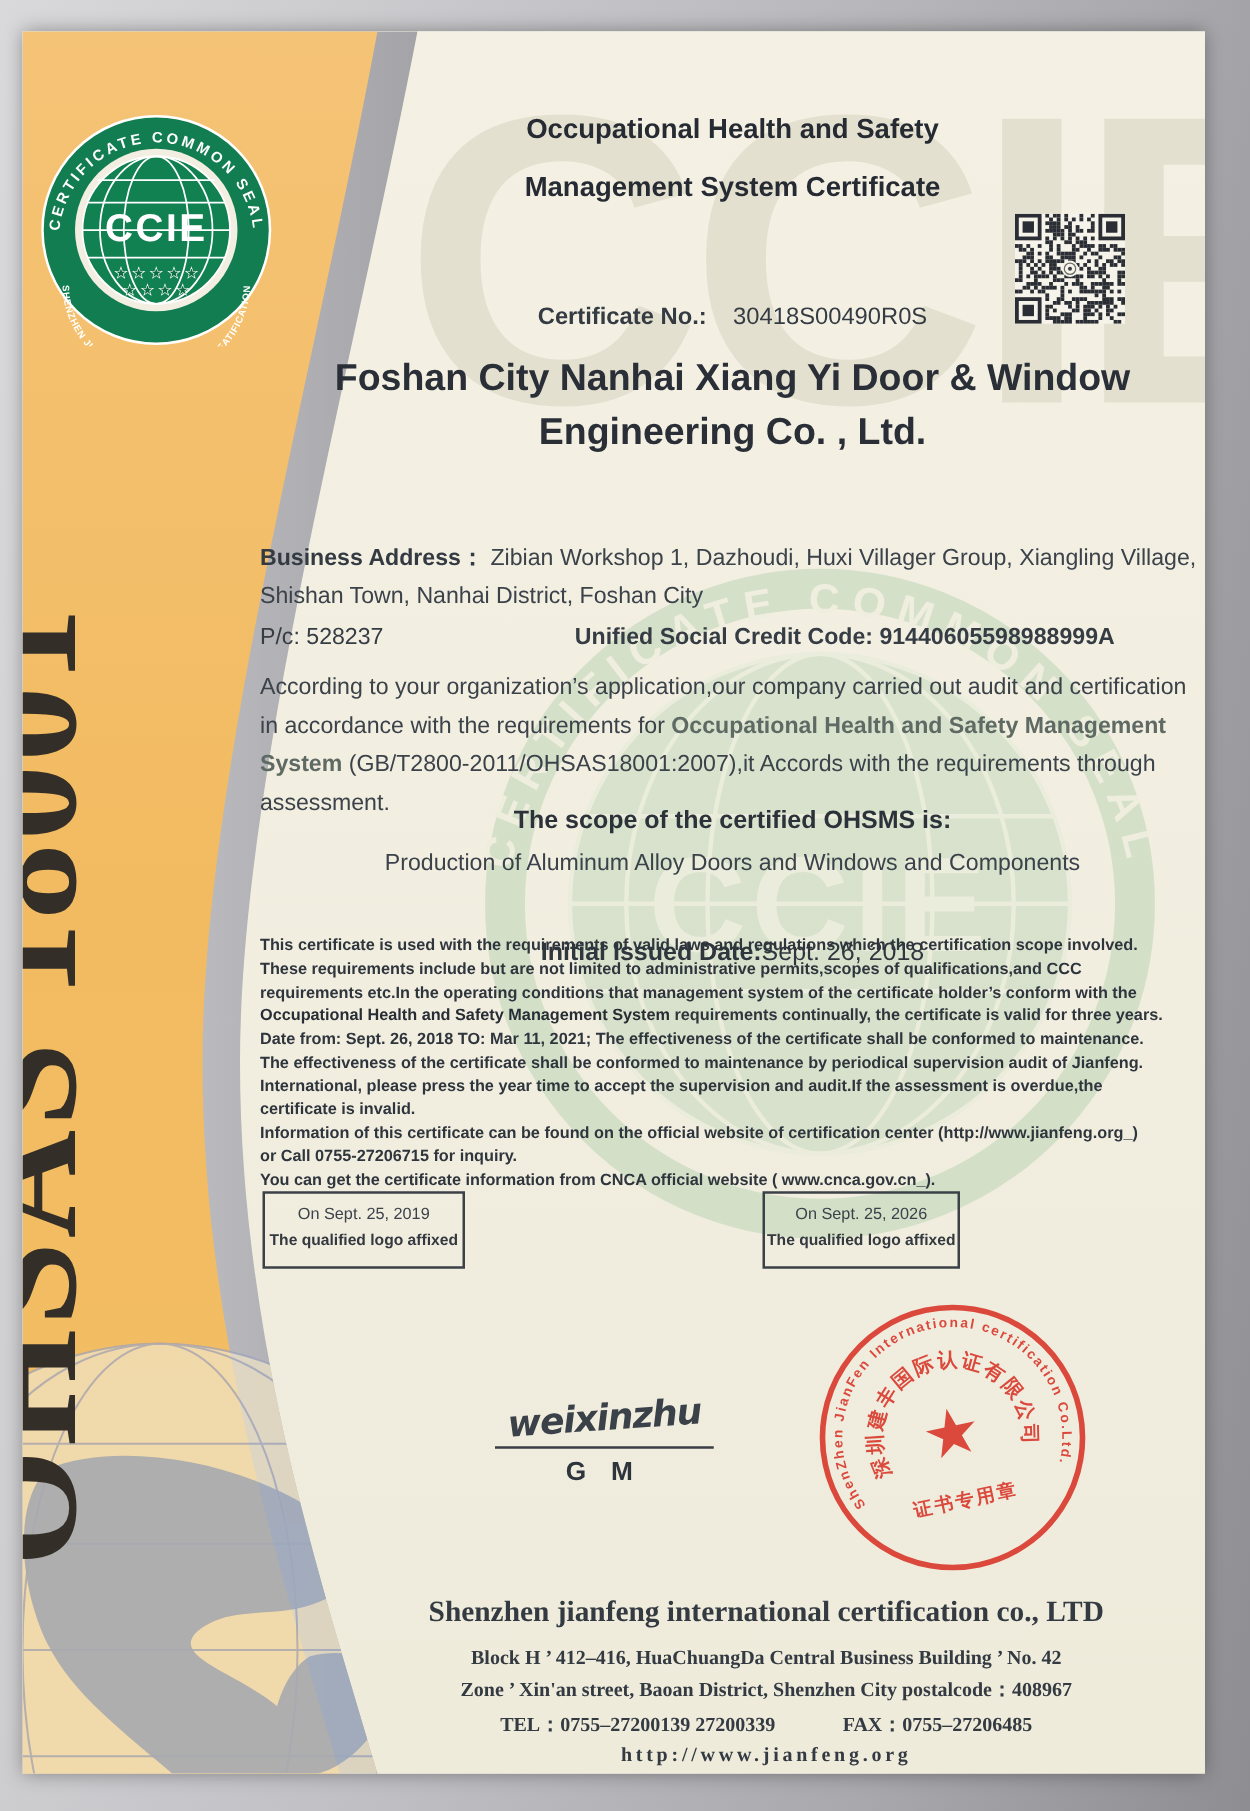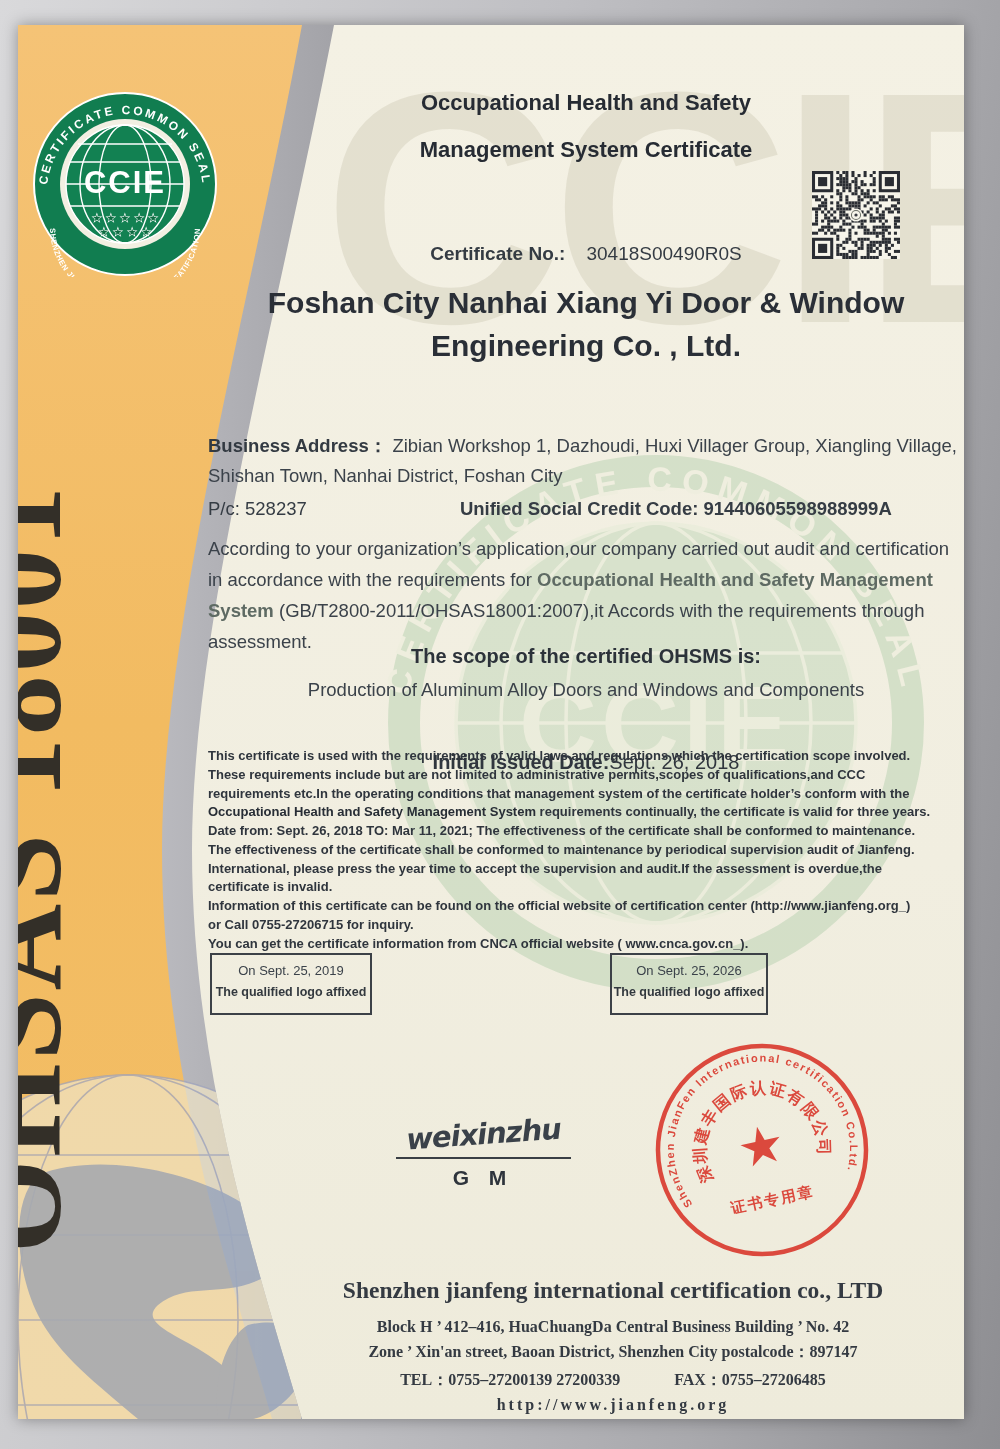--- a/index.html
+++ b/index.html
@@ -549,21 +549,21 @@
 
       <div class="abs sig" style="left:330px;top:1092px;width:270px;">
         <span class="name">weixinzhu</span>
         <div class="rule"></div>
         <div class="gm">G M</div>
       </div>
 
       <div class="abs footer" style="left:210px;top:1252px;width:770px;">
         <div class="f-co">Shenzhen jianfeng international certification co., LTD</div>
         <div class="f-line" style="margin-top:14px;">Block H ’ 412–416, HuaChuangDa Central Business Building ’ No. 42</div>
-        <div class="f-line" style="margin-top:6px;">Zone ’ Xin'an street, Baoan District, Shenzhen City  postalcode：897147</div>
+        <div class="f-line" style="margin-top:6px;">Zone ’ Xin'an street, Baoan District, Shenzhen City  postalcode：408967</div>
         <div class="f-line" style="margin-top:7px;">
           <span>TEL：</span><span>0755–27200139  27200339</span><span class="f-gap"></span><span>FAX：</span><span>0755–27206485</span>
         </div>
         <div class="f-web" style="margin-top:5px;">http://www.jianfeng.org</div>
       </div>
     </div>
 
     <svg class="stamp-svg" width="230" height="230" viewBox="-115 -115 230 230">
       <g transform="rotate(-12)">
         <circle r="104" fill="none" stroke="#d9382c" stroke-width="4.5"></circle>

